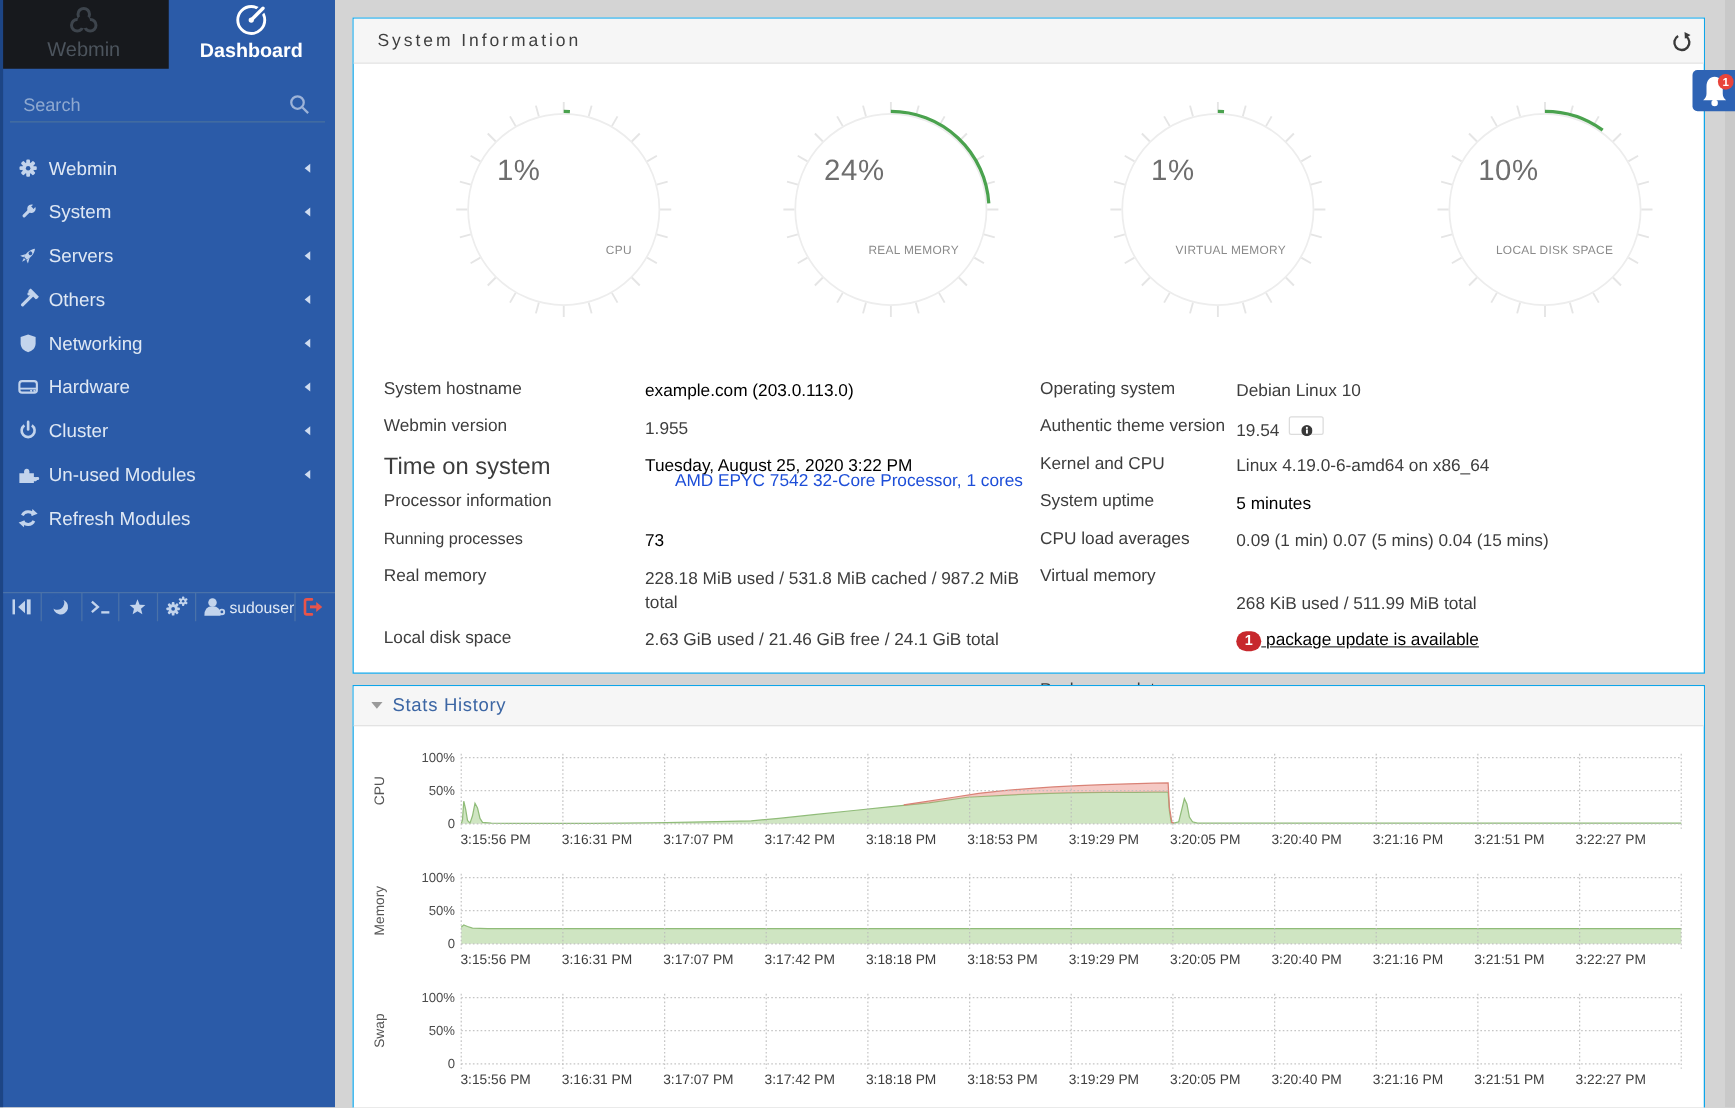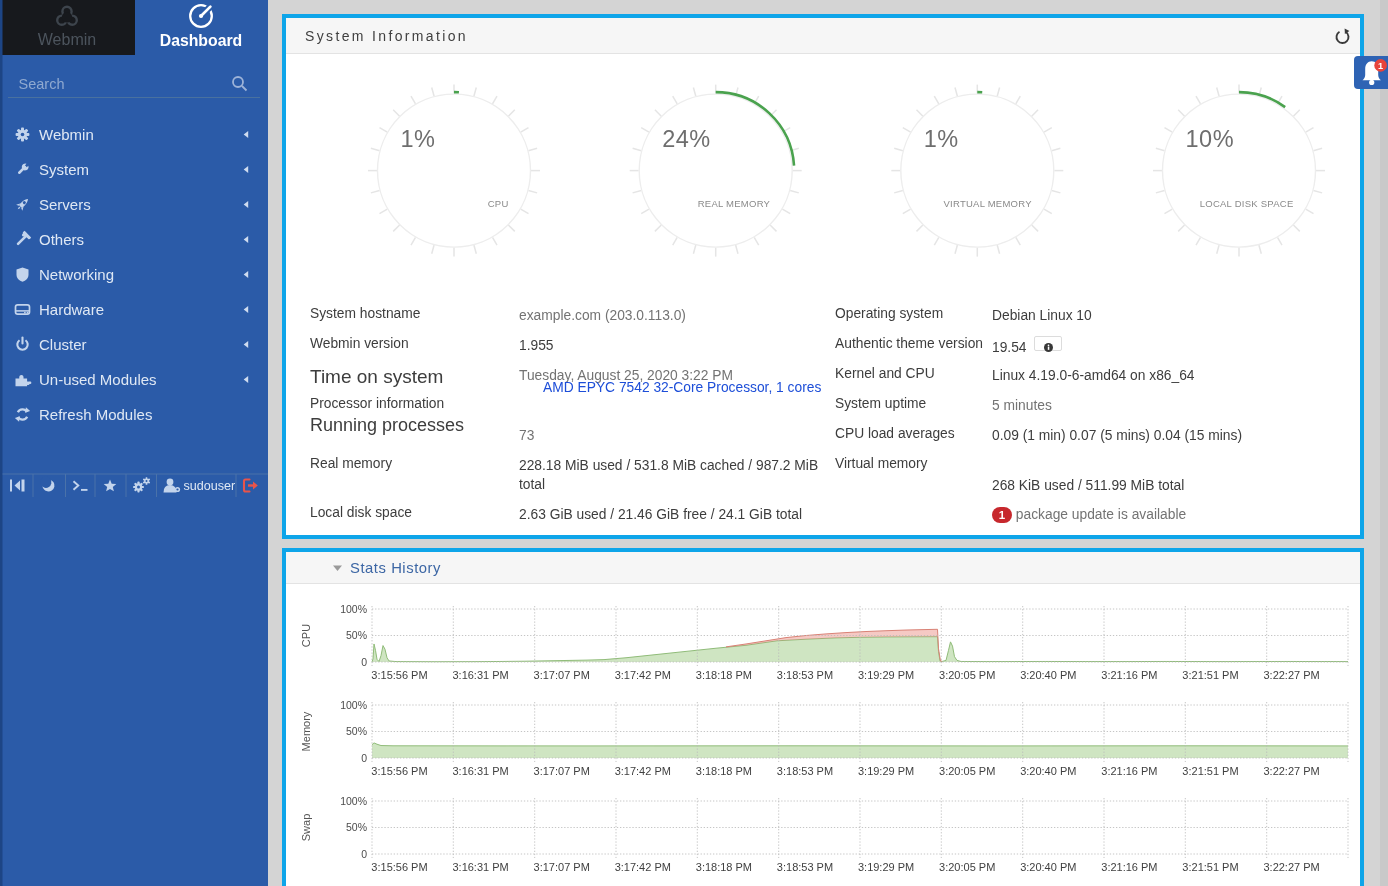--- a/index.html
+++ b/index.html
@@ -1,20 +1,20 @@
 <!DOCTYPE html>
 <html><head><meta charset="utf-8"><style>
 *{margin:0;padding:0;box-sizing:border-box;}
 html,body{width:1388px;height:886px;overflow:hidden;background:#d4d4d4;
 font-family:"Liberation Sans", sans-serif;}
 .abs{position:absolute;}
 #stage{position:relative;width:1388px;height:886px;}
-.panel{position:absolute;left:282px;width:1082px;background:#fff;border:4px solid #0ea5e9;}
+.panel{position:absolute;left:282px;width:1082px;background:#fff;border:1px solid #0ea5e9;}
 .hdr{height:36px;background:#f6f6f6;border-bottom:1px solid #e3e3e3;line-height:35px;}
-a{color:#737373;text-decoration:none;text-align:center;}
+a{color:#000000;text-decoration:none;text-align:center;}
 .lbl{color:#3d3d3d;text-align:right;}
 </style></head><body>
 <div id="stage">
 <div class="abs" style="left:1380px;top:0;width:8px;height:886px;background:#c9c9c9;"></div>
     <div class="panel" style="top:14px;height:525px;">
       <div class="hdr"><span style="font-size:14px;color:#3f3f3f;margin-left:19px;letter-spacing:2.35px;">System Information</span><svg class="abs" style="right:9px;top:10px;" width="17" height="17" viewBox="0 0 17 17">
           <path d="M 11.94 4.09 A 6 6 0 1 1 5.50 3.80" fill="none" stroke="#3a3a3a" stroke-width="1.9"></path>
           <path d="M 10.6 0.6 L 15.4 3 L 10.9 6 Z" fill="#3a3a3a"></path>
         </svg></div>
       <svg class="abs" style="left:0;top:36px;" width="1080" height="260" viewBox="0 0 1080 260" font-family="Liberation Sans, sans-serif">
@@ -140,21 +140,21 @@
         <text x="1007.5" y="152.6" text-anchor="end" font-size="9.5" fill="#8a8a8a" letter-spacing="0.25">LOCAL DISK SPACE</text>
       </svg>
       <div class="abs lbl" style="left:24px;top:288px;font-size:13.8px;">System hostname</div>
       <div class="abs" style="left:233px;top:288px;font-size:13.8px;color:#3d3d3d;line-height:19px;"><a>example.com (203.0.113.0)</a></div>
       <div class="abs lbl" style="left:24px;top:318px;font-size:13.8px;">Webmin version</div>
       <div class="abs" style="left:233px;top:318px;font-size:13.8px;color:#3d3d3d;line-height:19px;">1.955</div>
       <div class="abs lbl" style="left:24px;top:348px;font-size:19px;">Time on system</div>
       <div class="abs" style="left:233px;top:348px;font-size:13.8px;color:#3d3d3d;line-height:19px;"><a>Tuesday, August 25, 2020 3:22 PM</a></div>
       <div class="abs lbl" style="left:24px;top:378px;font-size:13.8px;">Processor information</div>
       <div class="abs" style="left:233px;top:360px;font-size:13.8px;color:#1d4ed8;line-height:19px;margin-left:24px;">AMD EPYC 7542 32-Core Processor, 1 cores</div>
-      <div class="abs lbl" style="left:24px;top:397px;font-size:18px;">Running processes</div>
+      <div class="abs lbl" style="left:24px;top:408px;font-size:13px;">Running processes</div>
       <div class="abs" style="left:233px;top:408px;font-size:13.8px;color:#3d3d3d;line-height:19px;"><a>73</a></div>
       <div class="abs lbl" style="left:24px;top:438px;font-size:13.8px;">Real memory</div>
       <div class="abs" style="left:233px;top:438px;font-size:13.8px;color:#3d3d3d;width:300px;line-height:19px;">228.18 MiB used / 531.8 MiB cached / 987.2 MiB total</div>
       <div class="abs lbl" style="left:24px;top:487px;font-size:13.8px;">Local disk space</div>
       <div class="abs" style="left:233px;top:487px;font-size:13.8px;color:#3d3d3d;line-height:19px;">2.63 GiB used / 21.46 GiB free / 24.1 GiB total</div>
       <div class="abs lbl" style="left:549px;top:288px;font-size:13.8px;">Operating system</div>
       <div class="abs" style="left:706px;top:288px;font-size:13.8px;color:#3d3d3d;line-height:19px;">Debian Linux 10</div>
       <div class="abs lbl" style="left:549px;top:318px;font-size:13.8px;">Authentic theme version</div>
       <div class="abs" style="left:706px;top:318px;font-size:13.8px;color:#3d3d3d;line-height:19px;">19.54 <span style="display:inline-block;border:1px solid #dcdcdc;border-radius:2px;width:28px;height:15px;text-align:center;vertical-align:1px;margin-left:4px;"><svg width="9" height="9" viewBox="0 0 10 10" style="vertical-align:-1px;">
             <circle cx="5" cy="5" r="5" fill="#383838"></circle>
@@ -163,24 +163,24 @@
           </svg></span></div>
       <div class="abs lbl" style="left:549px;top:348px;font-size:13.8px;">Kernel and CPU</div>
       <div class="abs" style="left:706px;top:348px;font-size:13.8px;color:#3d3d3d;line-height:19px;">Linux 4.19.0-6-amd64 on x86_64</div>
       <div class="abs lbl" style="left:549px;top:378px;font-size:13.8px;">System uptime</div>
       <div class="abs" style="left:706px;top:378px;font-size:13.8px;color:#3d3d3d;line-height:19px;"><a>5 minutes</a></div>
       <div class="abs lbl" style="left:549px;top:408px;font-size:13.8px;">CPU load averages</div>
       <div class="abs" style="left:706px;top:408px;font-size:13.8px;color:#3d3d3d;line-height:19px;">0.09 (1 min) 0.07 (5 mins) 0.04 (15 mins)</div>
       <div class="abs lbl" style="left:549px;top:438px;font-size:13.8px;">Virtual memory</div>
       <div class="abs" style="left:706px;top:438px;font-size:13.8px;color:#3d3d3d;line-height:19px;margin-top:20px;">268 KiB used / 511.99 MiB total</div>
       <div class="abs lbl" style="left:549px;top:509px;font-size:13.8px;margin-top:20px;">Package updates</div>
-      <div class="abs" style="left:706px;top:487px;font-size:13.8px;color:#3d3d3d;line-height:19px;"><span style="display:inline-block;background:#c7282d;color:#fff;border-radius:8px;font-size:11.5px;font-weight:bold;width:20px;height:16px;text-align:center;line-height:16px;vertical-align:0.5px;">1</span> <a>package update is available</a></div>
+      <div class="abs" style="left:706px;top:487px;font-size:13.8px;color:#3d3d3d;line-height:19px;text-decoration:underline;"><span style="display:inline-block;background:#c7282d;color:#fff;border-radius:8px;font-size:11.5px;font-weight:bold;width:20px;height:16px;text-align:center;line-height:16px;vertical-align:0.5px;">1</span> <a>package update is available</a></div>
     </div>
     <div class="panel" style="top:548px;height:345px;">
-      <div class="hdr" style="height:32px;line-height:31px;padding-left:33px;"><svg width="10" height="8" style="margin-left:14px;vertical-align:1px;">
+      <div class="hdr" style="height:32px;line-height:31px;"><svg width="10" height="8" style="margin-left:14px;vertical-align:1px;">
           <path d="M 0 1.5 L 9 1.5 L 4.5 7 Z" fill="#9a9a9a"></path>
         </svg><span style="font-size:14.8px;color:#3c66a4;margin-left:7px;letter-spacing:0.55px;">Stats History</span></div>
       <svg class="abs" style="left:0;top:0;" width="1080" height="343" viewBox="0 0 1080 343" font-family="Liberation Sans, sans-serif">
         <text x="81" y="60.5" text-anchor="end" font-size="10.5" fill="#4c4c4c">100%</text>
         <text x="81" y="87.0" text-anchor="end" font-size="10.5" fill="#4c4c4c">50%</text>
         <text x="81" y="113.5" text-anchor="end" font-size="10.5" fill="#4c4c4c">0</text>
         <text x="113.5" y="126.5" text-anchor="middle" font-size="11" fill="#3f3f3f">3:15:56 PM</text>
         <text x="194.6" y="126.5" text-anchor="middle" font-size="11" fill="#3f3f3f">3:16:31 PM</text>
         <text x="275.7" y="126.5" text-anchor="middle" font-size="11" fill="#3f3f3f">3:17:07 PM</text>
         <text x="356.8" y="126.5" text-anchor="middle" font-size="11" fill="#3f3f3f">3:17:42 PM</text>

